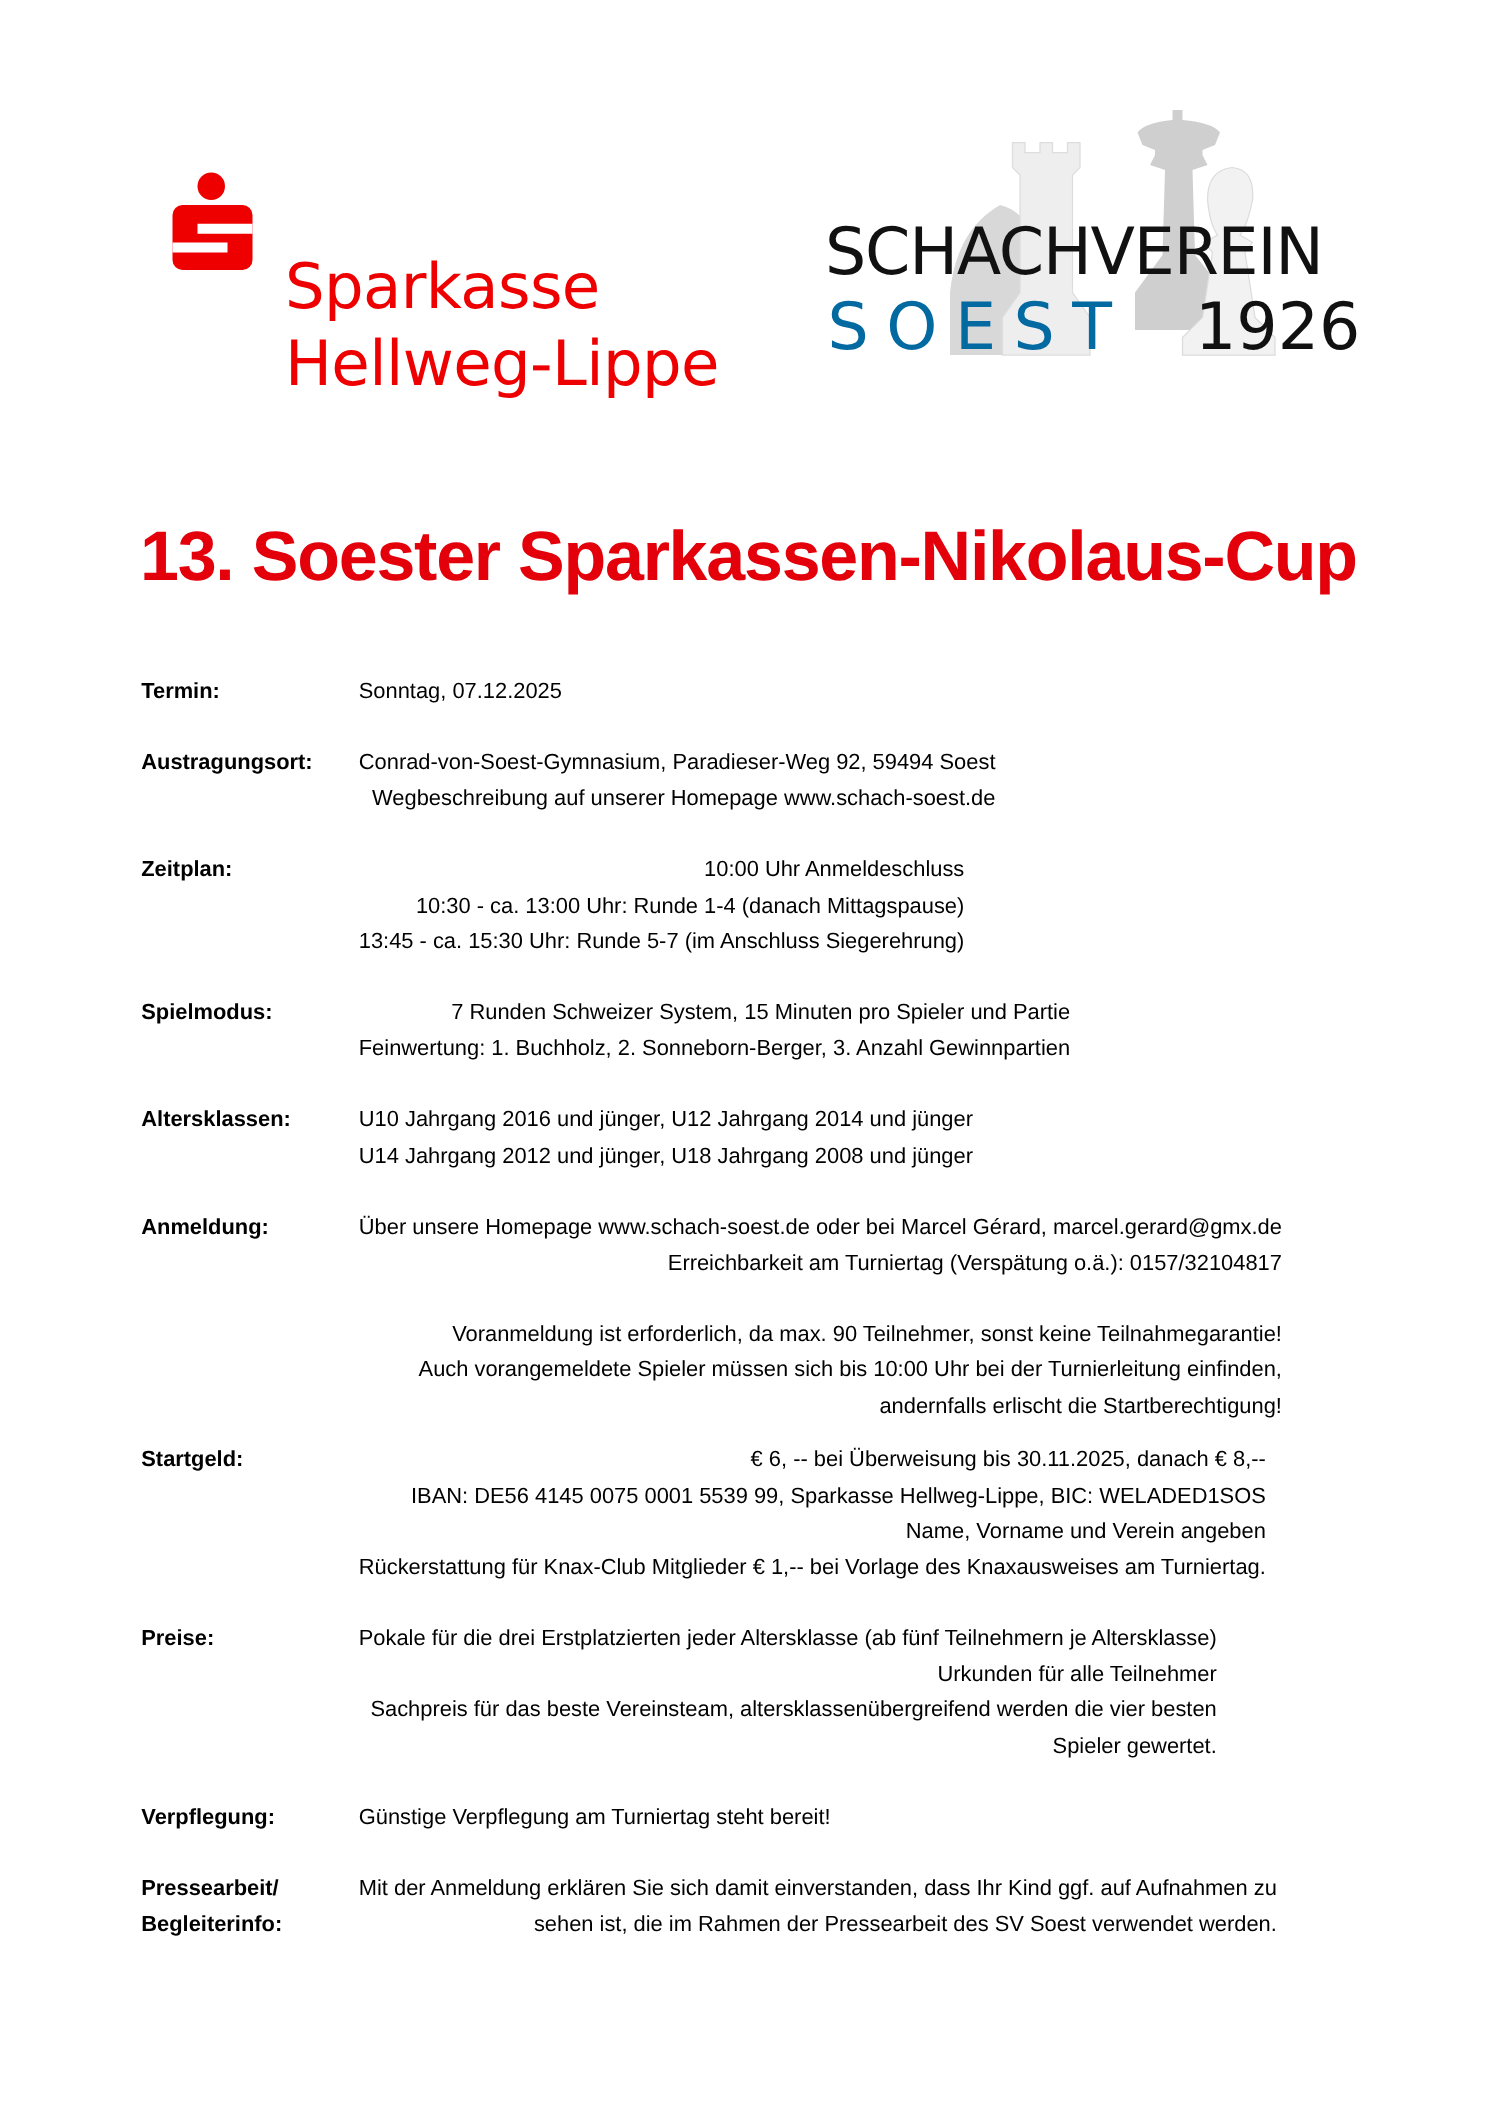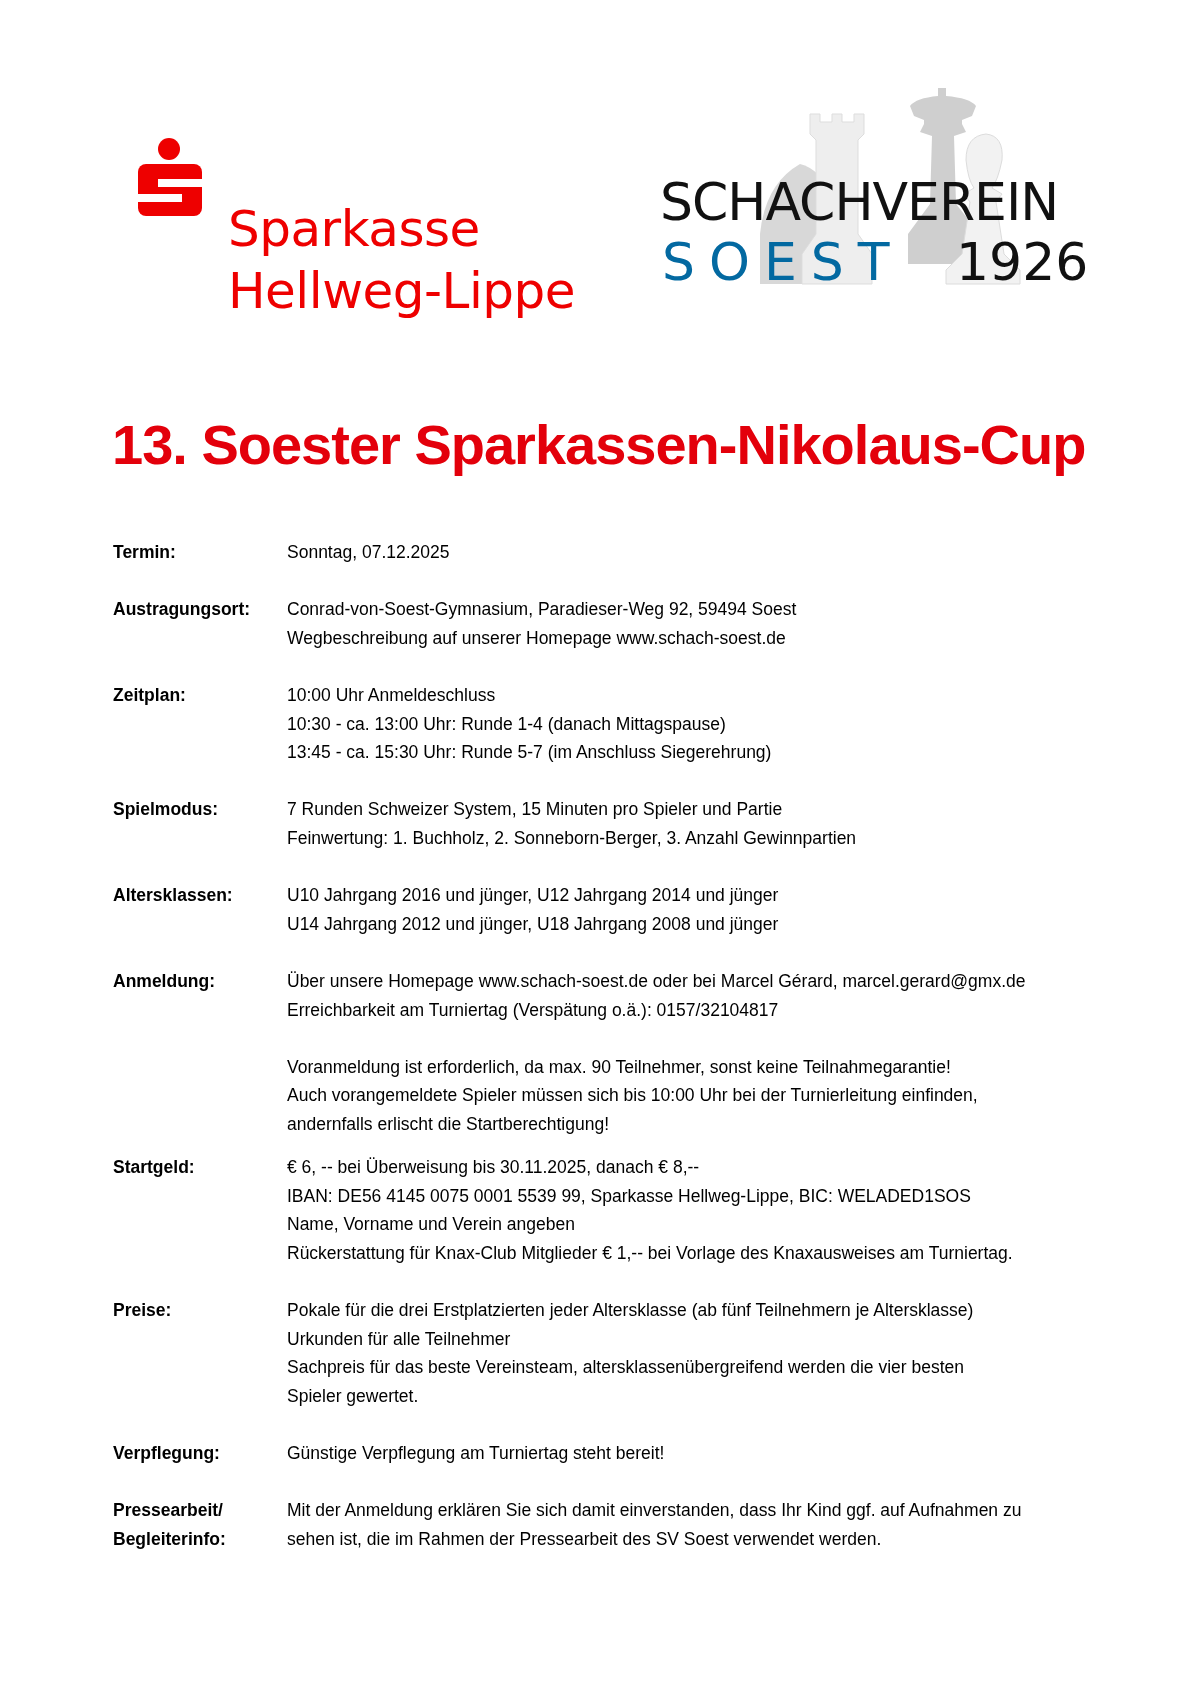--- a/index.html
+++ b/index.html
@@ -19,21 +19,21 @@
   .logo-sv { position: absolute; left: 660px; top: 84px; width: 440px; height: 220px; }
   .chess-bg { position: absolute; left: 80px; top: 0; width: 300px; height: 220px; }
   .sv-line1 { position: absolute; left: 0; top: 88px; font-size: 52px; color: #111; font-family: "DejaVu Sans", sans-serif; letter-spacing: -1px; white-space: nowrap; }
   .sv-line2 { position: absolute; left: 2px; top: 148px; font-size: 52px; color: #0369a1; font-family: "DejaVu Sans", sans-serif; letter-spacing: 14px; white-space: nowrap; }
   .sv-year { position: absolute; left: 296px; top: 148px; font-size: 52px; color: #111; font-family: "DejaVu Sans", sans-serif; white-space: nowrap; }
 
   .title { position: absolute; left: 112px; top: 412px; font-size: 56px; font-weight: bold; color: #e3000b; white-space: nowrap; letter-spacing: -1px; text-align: right; }
 
   .row { position: absolute; left: 113px; width: 1000px; }
   .label { position: absolute; left: 0; top: 0; font-weight: bold; font-size: 17.5px; line-height: 28.5px; white-space: nowrap; }
-  .val { position: absolute; left: 174px; top: 0; font-size: 17.5px; line-height: 28.5px; white-space: nowrap; }
+  .val { position: absolute; left: 174px; top: 0; font-size: 17.5px; line-height: 28.5px; white-space: nowrap; text-align: right; }
   .val .b { font-weight: normal; }
   .gap { height: 28.5px; }
 </style>
 </head>
 <body>
 
 <div class="logo-sparkasse">
   <div class="s-icon">
     <div class="dot"></div>
       <div class="body"></div>

